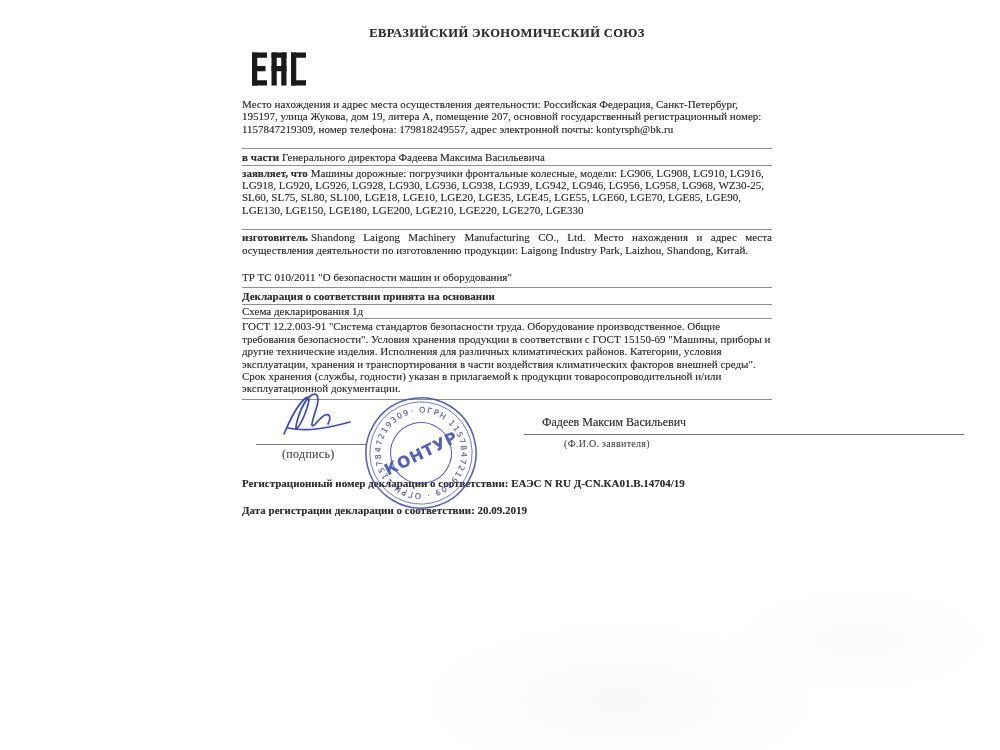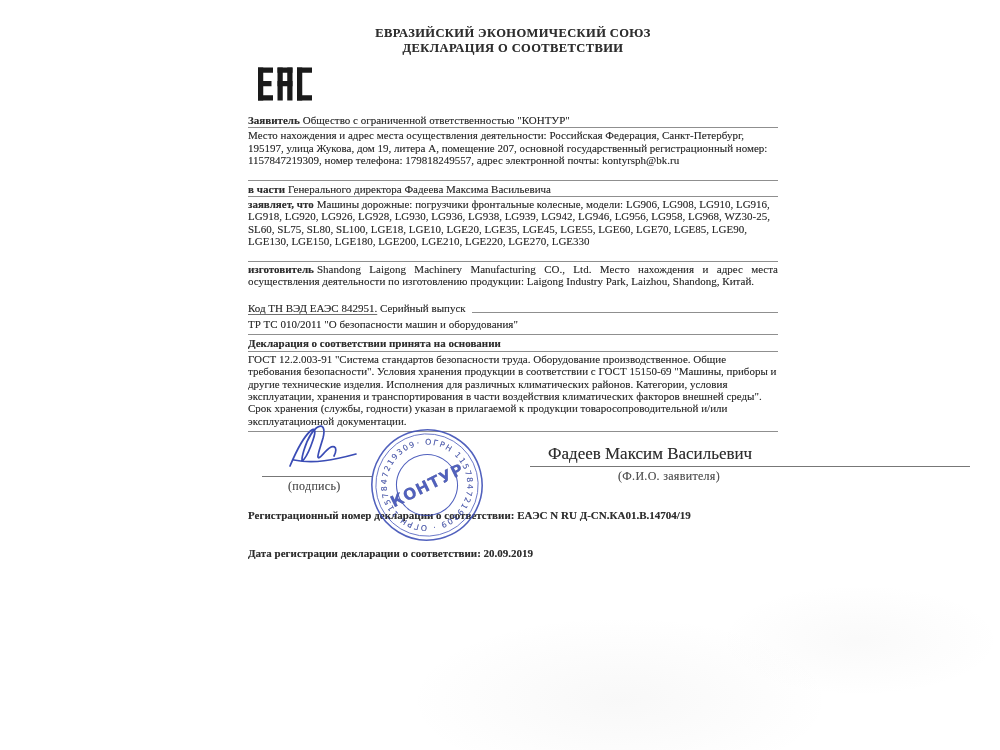--- a/index.html
+++ b/index.html
@@ -4,110 +4,103 @@
 <style>
   html,body{margin:0;padding:0;}
   body{
     width:1000px;height:750px;position:relative;
     background:#ffffff;
     font-family:"Liberation Serif", serif;
     color:#2e2e2e;
     overflow:hidden;
   }
   .doc{
-    position:absolute;left:248px;top:26px;width:530px;
+    position:absolute;left:242px;top:26px;width:530px;
     font-size:11px;line-height:12.4px;
     text-shadow:0 0 .4px rgba(40,40,40,.45);
   }
   .doc-header{text-align:center;font-weight:bold;font-size:12.5px;line-height:15px;letter-spacing:.4px;margin-bottom:5px;}
   .eac-logo{margin:3px 0 5px 10px;height:46px;}
   .rule-b{border-bottom:1px solid #8f8f8f;}
   .row{padding:2px 0 1px;}
   .b{font-weight:bold;}
   .b-lbl{font-weight:bold;margin-right:3px;}
   .para{margin:0;padding:1px 0 13px;}
   .just{text-align:justify;}
   .flexline{display:flex;align-items:flex-end;}
   .fill-line{flex:1;border-bottom:1px solid #8f8f8f;margin:0 0 2px 6px;}
   .u{text-decoration:underline;text-decoration-color:#6f6f6f;text-underline-offset:2px;}
   .sig-row{position:relative;height:72px;}
   .sig-scribble{position:absolute;left:28px;top:-16px;}
   .sig-line{position:absolute;left:14px;top:44px;width:110px;border-bottom:1px solid #777;}
   .sig-caption{position:absolute;left:40px;top:48px;font-size:12px;color:#555;letter-spacing:.3px;}
   .stamp{position:absolute;left:120px;top:-6px;transform:rotate(-14deg);opacity:.88;}
-  .fio-name{position:absolute;left:300px;top:16px;font-size:17px;}
+  .fio-name{position:absolute;left:300px;top:16px;font-size:12px;}
   .fio-line{position:absolute;left:282px;top:34px;width:440px;border-bottom:1px solid #777;}
-  .fio-caption{position:absolute;left:322px;top:38px;font-size:12px;color:#555;letter-spacing:.3px;margin-left:48px;}
+  .fio-caption{position:absolute;left:322px;top:38px;font-size:10px;color:#555;letter-spacing:.3px;}
   .reg-row{font-weight:bold;margin-top:4px;line-height:14px;}
-  .reg-row + .reg-row{margin-top:24px;}
+  .reg-row + .reg-row{margin-top:13px;}
   .scan-noise{position:absolute;inset:0;pointer-events:none;
     background:
       radial-gradient(ellipse 300px 120px at 620px 700px, rgba(120,120,120,.05), transparent 70%),
       radial-gradient(ellipse 200px 80px at 860px 640px, rgba(120,120,120,.04), transparent 70%);
   }
 </style>
 </head>
 <body>
 
 <div class="scan-noise"></div>
 
 <div class="doc">
 
   <div class="doc-header">
     <div>ЕВРАЗИЙСКИЙ ЭКОНОМИЧЕСКИЙ СОЮЗ</div>
-    <div>ДЕКЛАРАЦИЯ О СООТВЕТСТВИИ</div>
   </div>
 
   <div class="eac-logo">
     <svg width="54" height="46" viewBox="0 0 72 44" fill="#1a1a1a">
       <rect x="0" y="0" width="7" height="44"></rect>
         <rect x="0" y="0" width="20" height="7"></rect>
         <rect x="0" y="18" width="18" height="7"></rect>
         <rect x="0" y="37" width="20" height="7"></rect>
       <rect x="26" y="0" width="7" height="44"></rect>
         <rect x="39" y="0" width="7" height="44"></rect>
         <rect x="26" y="0" width="20" height="7"></rect>
         <rect x="26" y="18" width="20" height="7"></rect>
       <rect x="52" y="0" width="7" height="44"></rect>
         <rect x="52" y="0" width="20" height="7"></rect>
         <rect x="52" y="37" width="20" height="7"></rect>
     </svg>
   </div>
 
-  <div class="row rule-b">
-    <span class="b-lbl">Заявитель</span><span>Общество с ограниченной ответственностью "КОНТУР"</span>
-  </div>
 
   <p class="para rule-b">Место нахождения и адрес места осуществления деятельности: Российская Федерация, Санкт-Петербург, 195197, улица Жукова, дом 19, литера А, помещение 207, основной государственный регистрационный номер: 1157847219309, номер телефона: 179818249557, адрес электронной почты: kontyrsph@bk.ru</p>
 
   <div class="row rule-b">
     <span class="b-lbl">в части</span><span>Генерального директора Фадеева Максима Васильевича</span>
   </div>
 
   <p class="para rule-b">
     <span class="b-lbl">заявляет, что</span><span>Машины дорожные: погрузчики фронтальные колесные,  модели: LG906, LG908, LG910, LG916, LG918, LG920, LG926, LG928, LG930, LG936, LG938, LG939, LG942, LG946, LG956, LG958, LG968, WZ30-25, SL60, SL75, SL80, SL100, LGE18, LGE10, LGE20, LGE35, LGE45, LGE55, LGE60, LGE70, LGE85, LGE90, LGE130, LGE150, LGE180, LGE200, LGE210, LGE220, LGE270, LGE330</span>
   </p>
 
   <p class="para just">
     <span class="b-lbl">изготовитель</span><span>Shandong Laigong Machinery Manufacturing CO., Ltd. Место нахождения и адрес места осуществления деятельности по изготовлению продукции: Laigong Industry Park, Laizhou, Shandong, Китай.</span>
   </p>
 
-  <div class="row flexline">
-    <span class="u">Код ТН ВЭД ЕАЭС 842951.</span>&nbsp;<span>Серийный выпуск</span>
-    <span class="fill-line"></span>
-  </div>
 
 
   <div class="row rule-b" style="padding-bottom:4px;">
     <span>ТР ТС 010/2011 "О безопасности машин и оборудования"</span>
   </div>
 
   <div class="row rule-b b">Декларация о соответствии принята на основании</div>
 
 
+  <div class="row rule-b" style="padding-top:0;">Схема декларирования 1д</div>
 
 
   <p class="para rule-b" style="padding-bottom:4px;">ГОСТ 12.2.003-91 "Система стандартов безопасности труда. Оборудование производственное. Общие требования безопасности". Условия хранения продукции в соответствии с ГОСТ 15150-69 "Машины, приборы и другие технические изделия. Исполнения для различных климатических районов. Категории, условия эксплуатации, хранения и транспортирования в части воздействия климатических факторов внешней среды". Срок хранения (службы, годности) указан в прилагаемой к продукции товаросопроводительной и/или эксплуатационной документации.</p>
 
 
   <div class="sig-row">
 
     <svg class="sig-scribble" width="92" height="62" viewBox="0 0 92 62">
       <path d="M14 50 C 30 12, 44 4, 37 24 C 31 42, 22 54, 28 34 C 36 8, 52 2, 47 22 C 43 36, 37 50, 49 36 C 57 27, 63 30, 58 40 M 18 44 C 38 48, 58 44, 80 38" fill="none" stroke="#3a4cb5" stroke-width="1.7" stroke-linecap="round"></path>
     </svg>

